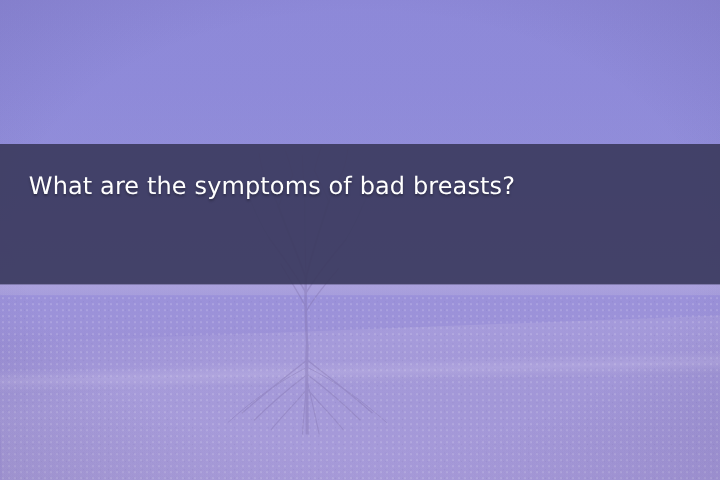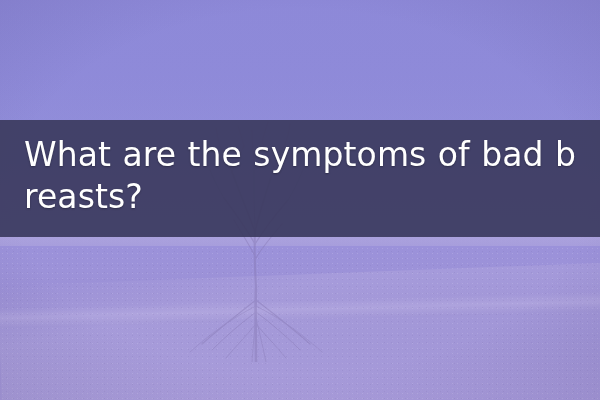--- a/index.html
+++ b/index.html
@@ -131,21 +131,21 @@
     top: 120px;
     width: 600px;
     height: 117px;
     background: rgba(58,57,92,0.90);
     box-sizing: border-box;
     padding: 14px 24px 0 24px;
   }
   .caption {
     margin: 0;
     color: #FFFFFF;
-    font-size: 33px;
+    font-size: 20px;
     line-height: 42px;
     font-weight: 400;
     text-align: justify;
     text-align-last: left;
     word-break: break-all;
     letter-spacing: 0.1px;
     text-shadow: 0 1px 2px rgba(0,0,0,0.30);
   }
 </style>
 </head>

